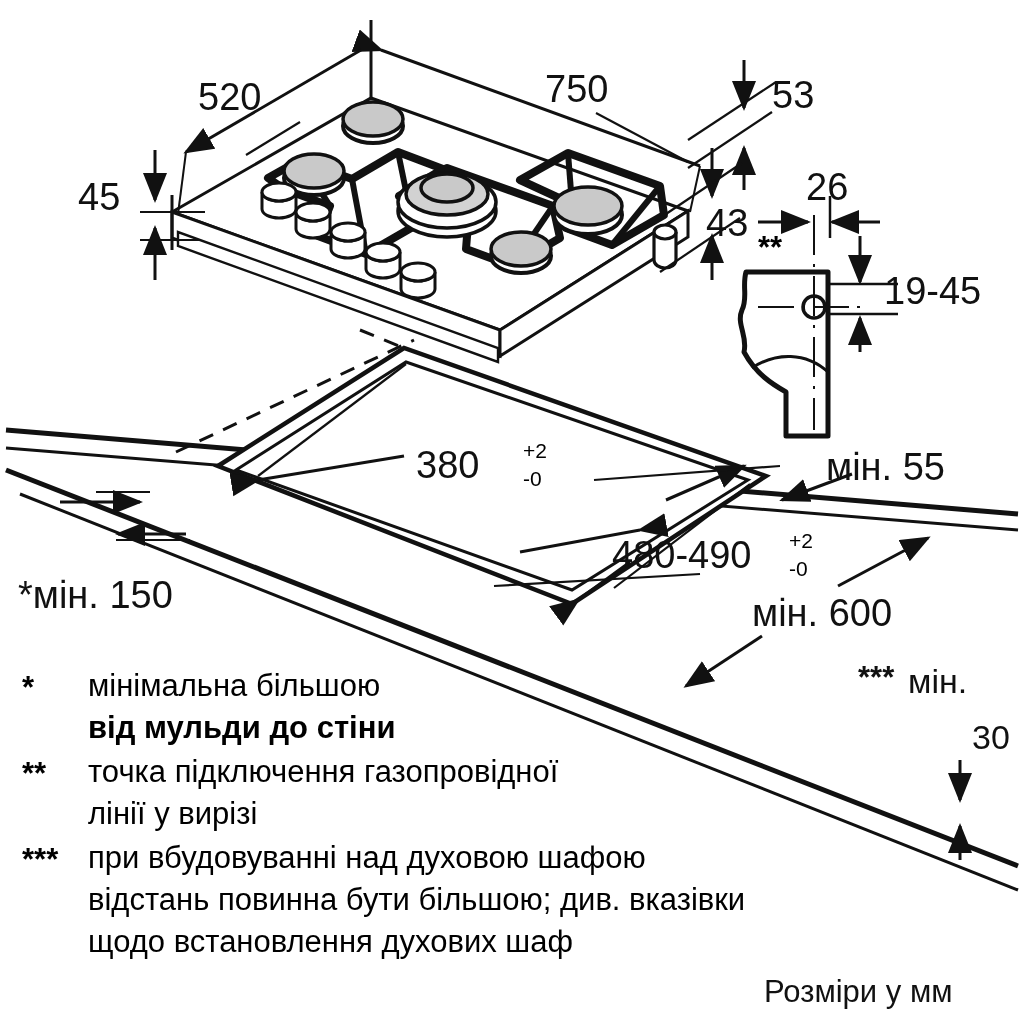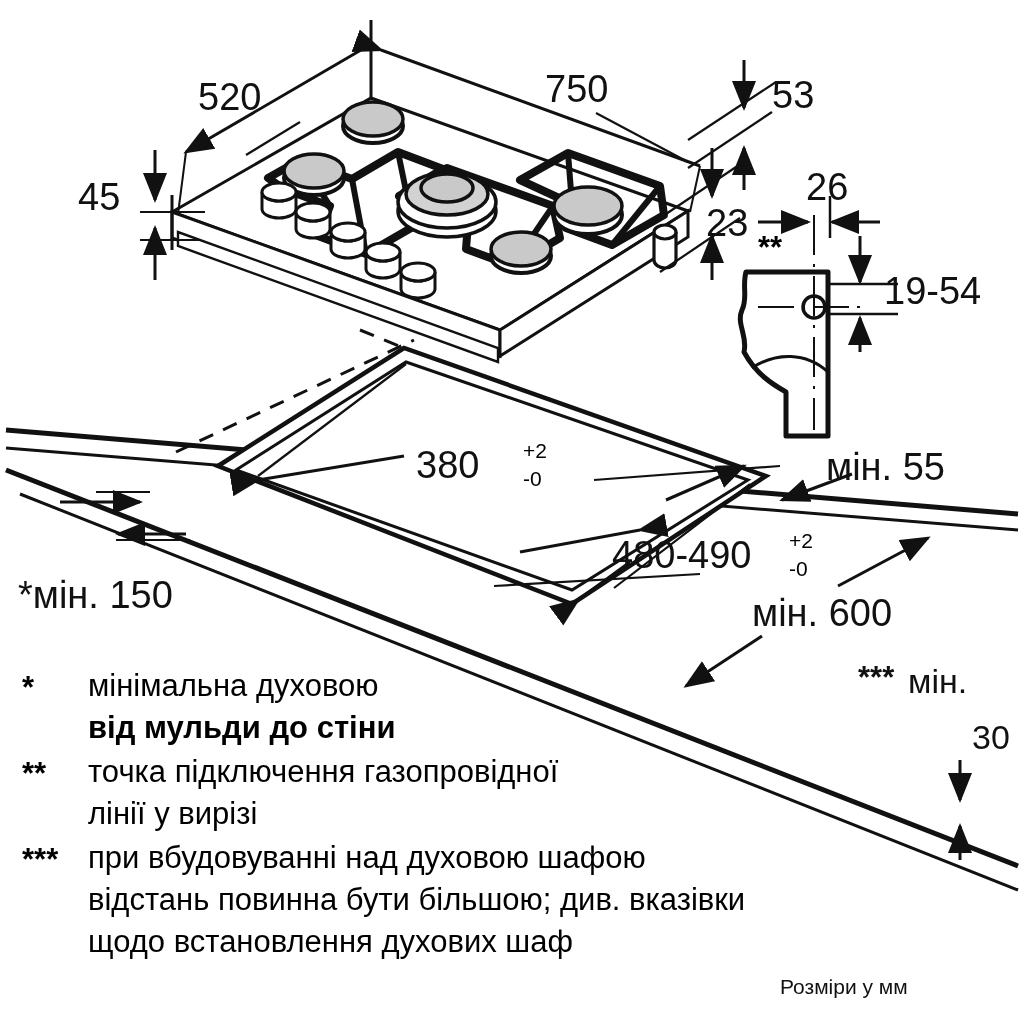--- a/index.html
+++ b/index.html
@@ -216,54 +216,54 @@
 </svg>
 
 <div class="lbl dim" style="left:198px;top:78px;">520</div>
 
 <div class="lbl dim" style="left:505px;top:70px;margin-left:40px;">750</div>
 
 <div class="lbl dim" style="left:78px;top:178px;">45</div>
 
 <div class="lbl dim" style="left:772px;top:76px;text-align:center;">53</div>
 
-<div class="lbl dim" style="left:706px;top:204px;">23</div>
+<div class="lbl dim" style="left:706px;top:204px;">43</div>
 
 <div class="lbl dim" style="left:806px;top:168px;">26</div>
 
 <div class="star" style="left:758px;top:232px;">**</div>
 
-<div class="lbl dim" style="left:884px;top:272px;">19-54</div>
+<div class="lbl dim" style="left:884px;top:272px;">19-45</div>
 
 <div class="lbl dim" style="left:416px;top:446px;">380</div>
 <div class="tol" style="left:523px;top:440px;">+2</div>
 <div class="tol" style="left:523px;top:468px;">-0</div>
 
 <div class="lbl dim" style="left:612px;top:536px;">480-490</div>
 <div class="tol" style="left:789px;top:530px;">+2</div>
 <div class="tol" style="left:789px;top:558px;">-0</div>
 
 <div class="lbl dim" style="left:18px;top:542px;margin-top:34px;">*мін. 150</div>
 
 <div class="lbl dim" style="left:826px;top:448px;">мін. 55</div>
 
 <div class="lbl dim" style="left:752px;top:594px;">мін. 600</div>
 
 <div class="lbl" style="left:858px;top:662px;font-size:31px;font-weight:bold;">***</div>
 <div class="lbl dimsm" style="left:908px;top:664px;">мін.</div>
 <div class="lbl dimsm" style="left:936px;top:720px;margin-left:36px;">30</div>
 
 <div class="star" style="left:22px;top:672px;">*</div>
-<div class="foot" style="left:88px;top:668px;">мінімальна духовою</div>
+<div class="foot" style="left:88px;top:668px;">мінімальна більшою</div>
 <div class="foot" style="left:88px;top:710px;font-weight:bold;">від мульди до стіни</div>
 
 <div class="star" style="left:22px;top:758px;">**</div>
 <div class="foot" style="left:88px;top:754px;">точка підключення газопровідної</div>
 <div class="foot" style="left:88px;top:796px;">лінії у вирізі</div>
 
 <div class="star" style="left:22px;top:844px;">***</div>
 <div class="foot" style="left:88px;top:840px;">при вбудовуванні над духовою шафою</div>
 <div class="foot" style="left:88px;top:882px;">відстань повинна бути більшою; див. вказівки</div>
 <div class="foot" style="left:88px;top:924px;">щодо встановлення духових шаф</div>
 
-<div class="lbl" style="left:780px;top:976px;font-size:21px;">Розміри у мм</div>
+<div class="lbl" style="left:764px;top:976px;font-size:31px;">Розміри у мм</div>
 
 </div>
 
 </body></html>

